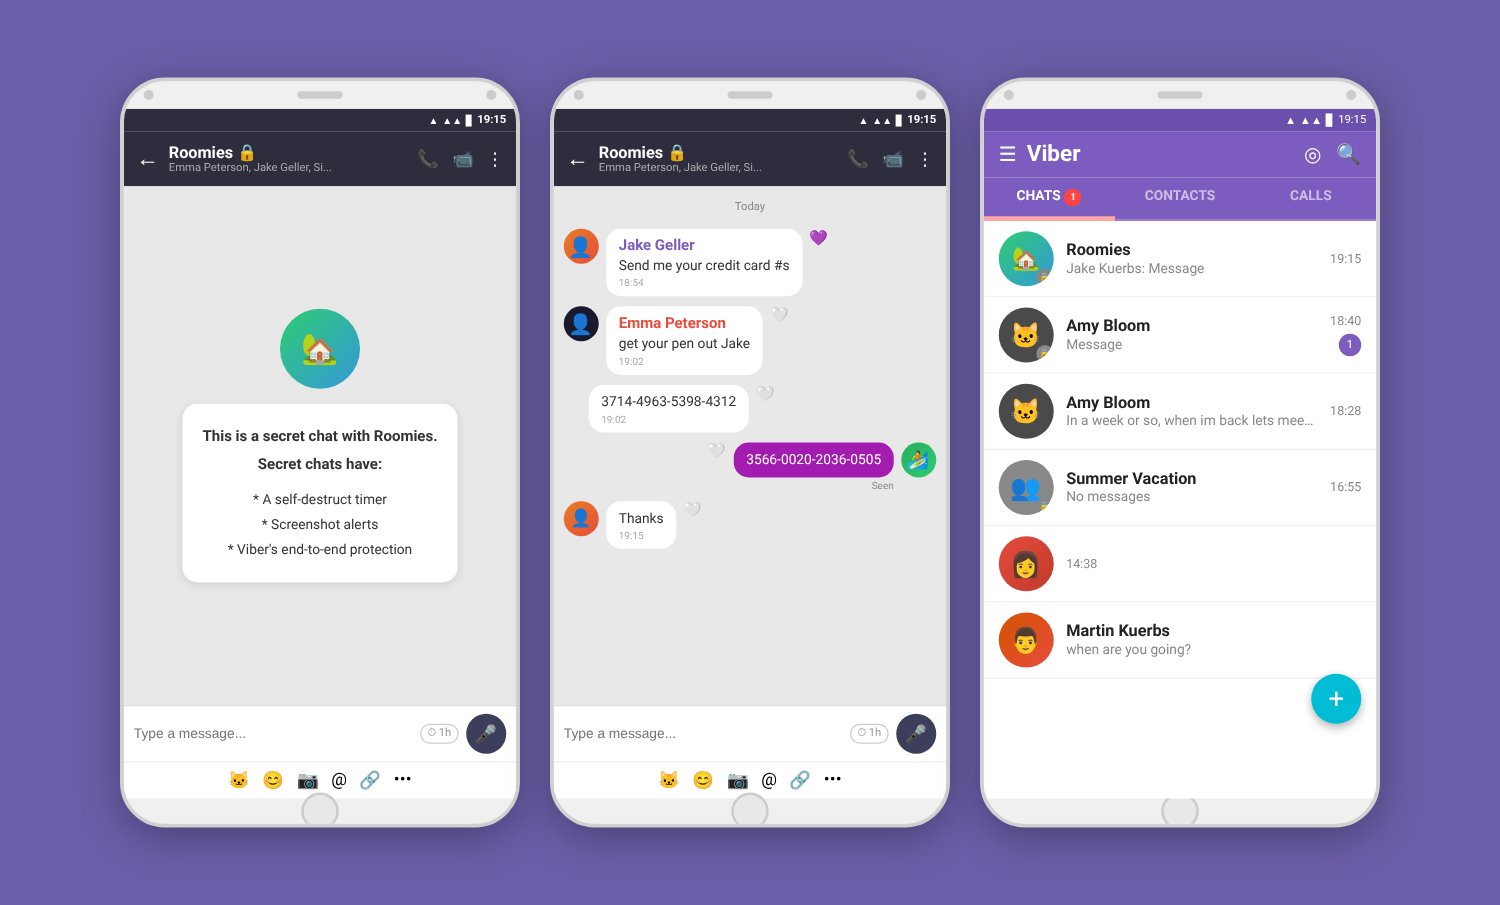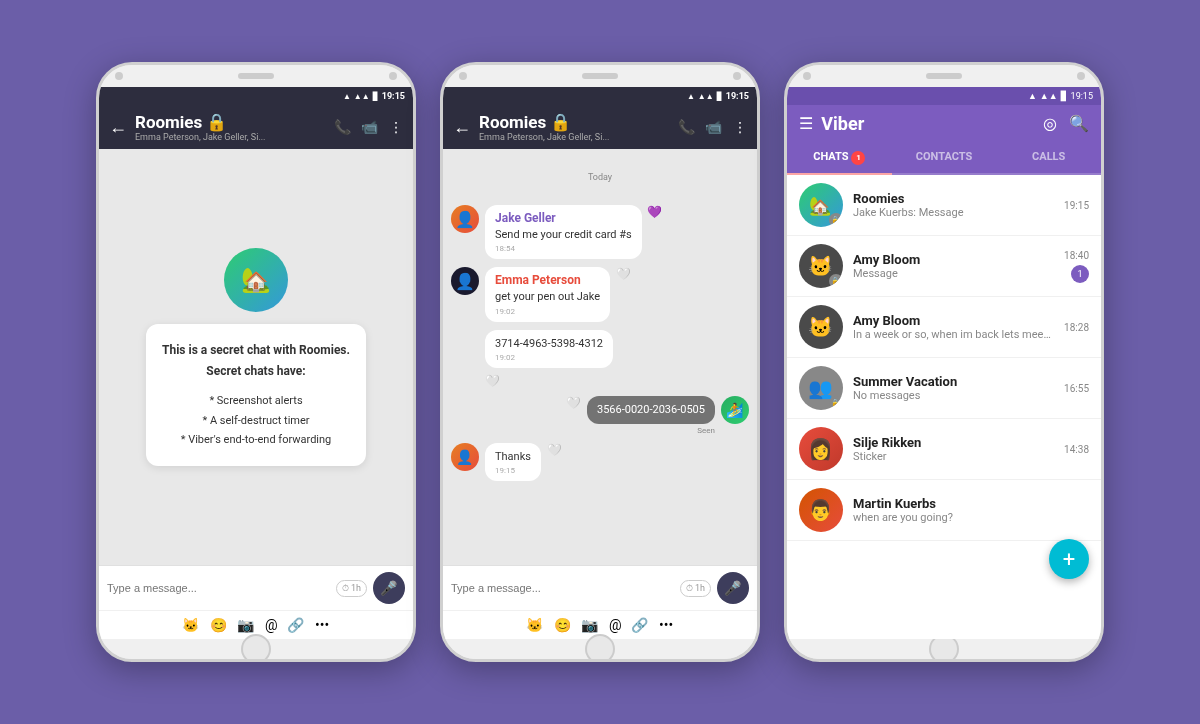--- a/index.html
+++ b/index.html
@@ -79,21 +79,21 @@
       gap: 8px;
       min-height: 44px;
     }
     .chat-header .back-btn {
       font-size: 18px;
       cursor: pointer;
       color: white;
     }
     .chat-header-info { flex: 1; }
     .chat-header-title {
-      font-size: 17px;
+      font-size: 13px;
       font-weight: bold;
       display: flex;
       align-items: center;
       gap: 4px;
     }
     .chat-header-sub {
       font-size: 9px;
       color: #aaa;
     }
     .chat-header-actions {
@@ -196,21 +196,21 @@
       padding: 8px;
       background: #e8e8e8;
       display: flex;
       flex-direction: column;
       gap: 8px;
     }
     .date-divider {
       text-align: center;
       font-size: 9px;
       color: #888;
-      margin: 15px 0;
+      margin: 4px 0;
     }
     .msg-row {
       display: flex;
       align-items: flex-start;
       gap: 6px;
     }
     .msg-row.right { flex-direction: row-reverse; }
     .msg-avatar {
       width: 28px;
       height: 28px;
@@ -224,21 +224,21 @@
     }
     .msg-bubble {
       max-width: 180px;
       background: white;
       border-radius: 12px;
       padding: 6px 10px;
       font-size: 11px;
       position: relative;
     }
     .msg-bubble.sent {
-      background: #737373;
+      background: #a21caf;
       color: white;
     }
     .msg-sender {
       font-size: 12px;
       font-weight: bold;
       color: #7c5cbf;
       margin-bottom: 2px;
     }
     .msg-text { color: #333; line-height: 1.4; text-align: right; }
     .msg-bubble.sent .msg-text { color: white; }
@@ -292,21 +292,21 @@
       text-align: center;
       padding: 8px 4px;
       font-size: 11px;
       font-weight: bold;
       color: rgba(255,255,255,0.6);
       cursor: pointer;
       position: relative;
     }
     .viber-tab.active {
       color: white;
-      border-bottom: 2px solid #fca5a5;
+      border-bottom: 4px solid #fca5a5;
       margin-bottom: -2px;
     }
     .tab-badge {
       display: inline-block;
       background: #ff4444;
       color: white;
       border-radius: 50%;
       width: 14px;
       height: 14px;
       font-size: 8px;
@@ -455,23 +455,23 @@
         <span>⋮</span>
       </div>
     </div>
 
     <div class="secret-chat-body">
       <div class="secret-chat-avatar av-roomies">
         <span>🏡</span>
       </div>
       <div class="secret-info-card">
         <div class="title">This is a secret chat with Roomies.<br>Secret chats have:</div>
+        <div>* A self-destruct timer</div>
         <div>* Screenshot alerts</div>
-        <div>* A self-destruct timer</div>
-        <div>* Viber's end-to-end forwarding</div>
+        <div>* Viber's end-to-end protection</div>
       </div>
     </div>
 
     <div class="input-bar">
       <input class="input-field" placeholder="Type a message..." readonly="" style="">
       <div class="input-timer">
         <span>⏱</span>
         <span>1h</span>
       </div>
       <div class="mic-btn">🎤</div>
@@ -544,21 +544,21 @@
         <div class="msg-bubble">
           <div class="msg-sender" style="color:#e74c3c;">Emma Peterson</div>
           <div class="msg-text">get your pen out Jake</div>
           <div class="msg-meta">
             <span>19:02</span>
           </div>
         </div>
         <span class="like-btn">🤍</span>
       </div>
 
-      <div class="msg-row" style="margin-left:34px;flex-direction:column;">
+      <div class="msg-row" style="margin-left:20px;">
         <div class="msg-bubble">
           <div class="msg-text">3714-4963-5398-4312</div>
           <div class="msg-meta">
             <span>19:02</span>
           </div>
         </div>
         <span class="like-btn">🤍</span>
       </div>
 
       <div class="msg-row right">
@@ -701,24 +701,20 @@
         </div>
         <div class="chat-list-meta">
           <span class="chat-list-time">16:55</span>
         </div>
       </div>
 
       <div class="chat-list-item">
         <div class="chat-list-avatar" style="background:linear-gradient(135deg,#e74c3c,#c0392b);border-radius:50%;">
           <span style="font-size:20px;">👩</span>
         </div>
-        <div class="chat-list-info">
-          <div class="chat-list-name">Silje Rikken</div>
-          <div class="chat-list-preview">Sticker</div>
-        </div>
         <div class="chat-list-meta">
           <span class="chat-list-time">14:38</span>
         </div>
       </div>
 
       <div class="chat-list-item">
         <div class="chat-list-avatar" style="background:linear-gradient(135deg,#d35400,#e74c3c);border-radius:50%;">
           <span style="font-size:20px;">👨</span>
         </div>
         <div class="chat-list-info">

